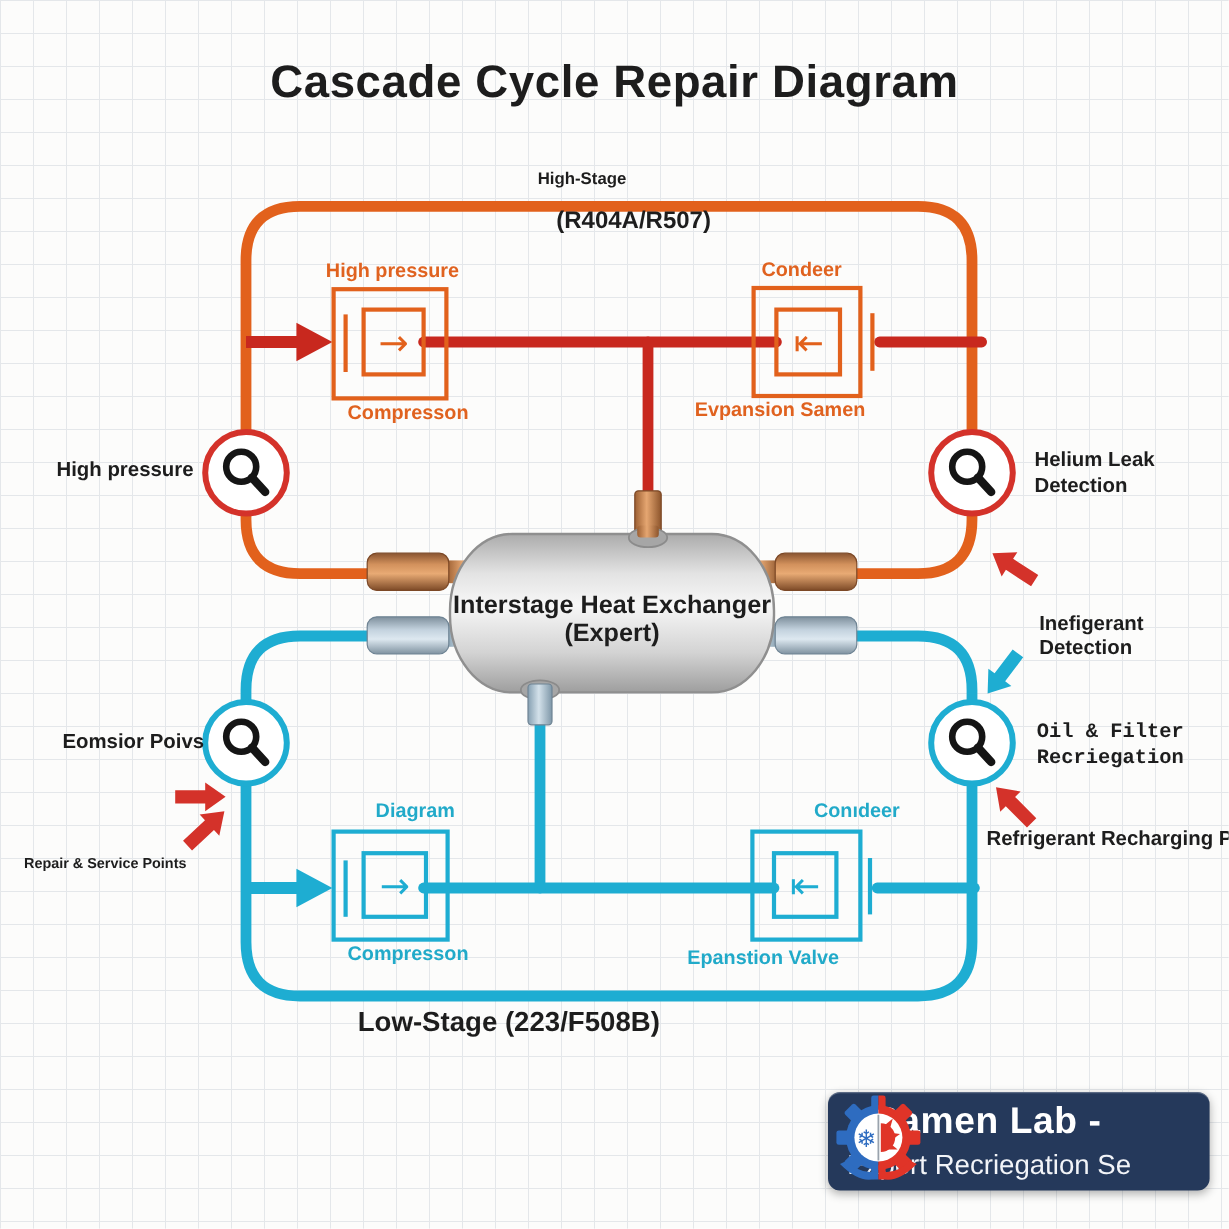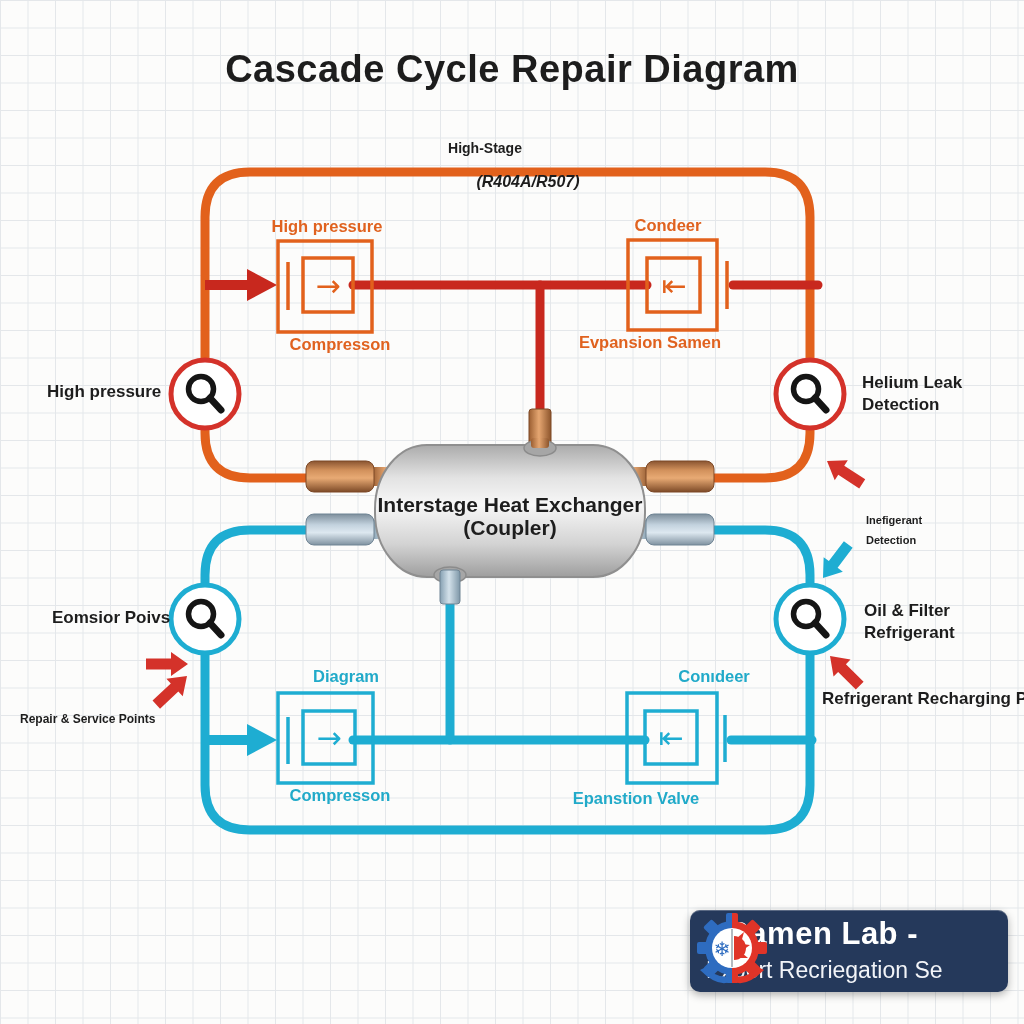--- a/index.html
+++ b/index.html
@@ -188,55 +188,56 @@
       <path transform="translate(188,664)" d="M0 0 L-17 -12 L-17 -5.5 L-42 -5.5 L-42 5.5 L-17 5.5 L-17 12 Z" fill="#d4322a"></path>
       <path transform="translate(187,676) rotate(-43)" d="M0 0 L-17 -12 L-17 -5.5 L-42 -5.5 L-42 5.5 L-17 5.5 L-17 12 Z" fill="#d4322a"></path>
       <path transform="translate(823,578) rotate(127)" d="M0 0 L-17 -12 L-17 -5.5 L-42 -5.5 L-42 5.5 L-17 5.5 L-17 12 Z" fill="#1eadd2"></path>
       <path transform="translate(830,656) rotate(225)" d="M0 0 L-17 -12 L-17 -5.5 L-42 -5.5 L-42 5.5 L-17 5.5 L-17 12 Z" fill="#d4322a"></path>
     </g>
   </svg>
 
   <div class="lbl center" style="left:512px;top:48px;font-size:38px;letter-spacing:.5px;">Cascade Cycle Repair Diagram</div>
 
   <div class="lbl center" style="left:485px;top:140px;font-size:14px;">High-Stage</div>
-  <div class="lbl center" style="left:528px;top:173px;font-size:16px;font-style:italic;">(R404A/R507)</div>
+  <div class="lbl center" style="left:528px;top:173px;font-size:20px;">(R404A/R507)</div>
 
   <div class="lbl center orange" style="left:327px;top:217px;">High pressure</div>
   <div class="lbl center orange" style="left:340px;top:335px;">Compresson</div>
   <div class="lbl center orange" style="left:668px;top:216px;">Condeer</div>
   <div class="lbl center orange" style="left:650px;top:333px;">Evpansion Samen</div>
 
   <div class="lbl black17" style="left:47px;top:382px;">High pressure</div>
   <div class="lbl black17" style="left:862px;top:372px;line-height:22px;">
     <div>Helium Leak</div>
     <div>Detection</div>
   </div>
 
   <div class="lbl center" style="left:510px;top:493px;font-size:21px;">Interstage Heat Exchanger</div>
-  <div class="lbl center" style="left:510px;top:516px;font-size:21px;">(Coupler)</div>
-
-  <div class="lbl" style="left:866px;top:510px;font-size:11px;line-height:20px;">
+  <div class="lbl center" style="left:510px;top:516px;font-size:21px;">(Expert)</div>
+
+  <div class="lbl" style="left:866px;top:510px;font-size:17px;line-height:20px;">
     <div>Inefigerant</div>
     <div>Detection</div>
   </div>
 
-  <div class="lbl black17" style="left:864px;top:600px;line-height:22px;">
+  <div class="lbl black17" style="left:864px;top:600px;line-height:22px;font-family:Liberation Mono, monospace;">
     <div>Oil &amp; Filter</div>
-    <div>Refrigerant</div>
+    <div>Recriegation</div>
   </div>
 
   <div class="lbl black17" style="left:52px;top:608px;">Eomsior Poivs</div>
   <div class="lbl" style="left:20px;top:712px;font-size:12px;">Repair &amp; Service Points</div>
   <div class="lbl" style="left:822px;top:689px;font-size:17px;">Refrigerant Recharging Port</div>
 
   <div class="lbl center cyan" style="left:346px;top:667px;">Diagram</div>
   <div class="lbl center cyan" style="left:340px;top:786px;">Compresson</div>
   <div class="lbl center cyan" style="left:670px;top:667px;margin-left:44px;">Conıdeer</div>
   <div class="lbl center cyan" style="left:636px;top:789px;">Epanstion Valve</div>
 
+  <div class="lbl center" style="left:424px;top:838px;font-size:23px;">Low-Stage (223/F508B)</div>
 
   <div class="logo">
     <div class="logo-name">Samen Lab -</div>
     <div class="logo-tagline">Expert Recriegation Se</div>
     <svg class="logo-icon" width="84" height="84" viewBox="-42 -38 84 84">
       <use href="#gear" fill="#2e6cc0" clip-path="url(#clipL)"></use>
       <use href="#gear" fill="#e03428" clip-path="url(#clipR)"></use>
       <circle r="20" fill="#ffffff"></circle>
       <line x1="0" y1="-19" x2="0" y2="19" stroke="#9aa3ad" stroke-width="1.5"></line>
       <text x="-10" y="8" font-size="20" text-anchor="middle" fill="#2e6cc0" font-family="DejaVu Sans, sans-serif">❄</text>

